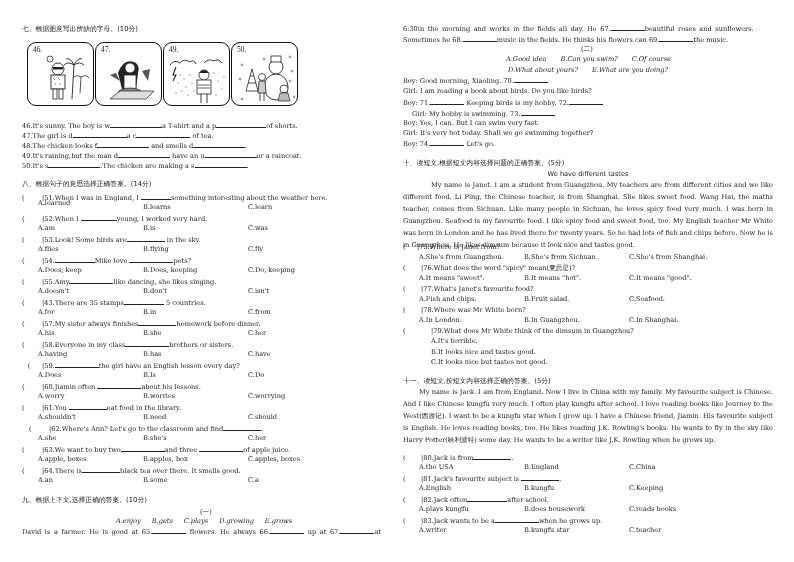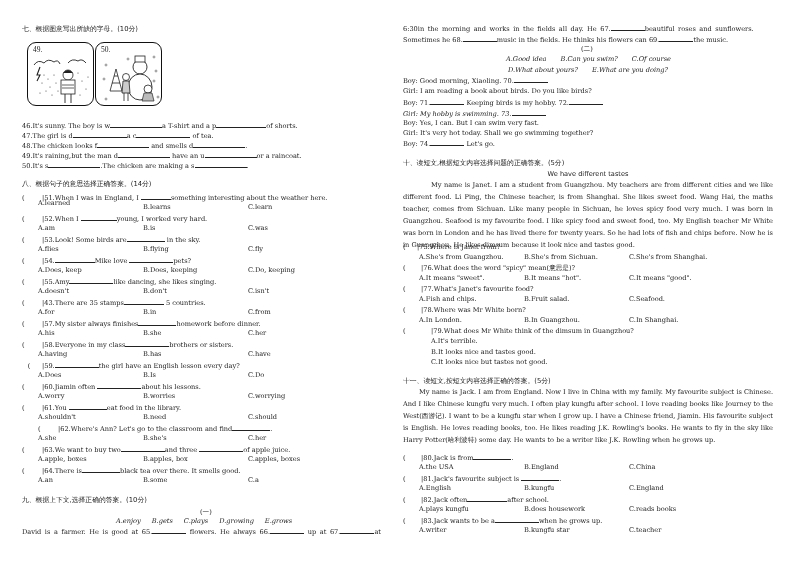--- a/index.html
+++ b/index.html
@@ -25,20 +25,46 @@
 </head>
 <body>
 
 <div class="page">
 
   <div class="col col-left">
 
     <div class="abs heading" style="top:26px;left:0;">七、根据图意写出所缺的字母。(10分)</div>
 
     <div class="pics">
+      <div class="pic">
+        <span class="pic-num">46.</span>
+        <svg width="67" height="64">
+          <circle cx="22" cy="16" r="3" fill="none" stroke="#333" stroke-width="0.8"></circle>
+          <circle cx="30" cy="26" r="6" fill="#fff" stroke="#222" stroke-width="0.9"></circle>
+          <rect x="25" y="24" width="10" height="2.5" fill="#222"></rect>
+          <rect x="23" y="32" width="14" height="14" fill="#fff" stroke="#222" stroke-width="0.9"></rect>
+          <path d="M25 35 l2 2 m3 -2 l2 2 m-6 3 l2 2 m3 -2 l2 2" stroke="#444" stroke-width="0.6"></path>
+          <rect x="25" y="46" width="4" height="10" fill="#fff" stroke="#222" stroke-width="0.8"></rect>
+          <rect x="31" y="46" width="4" height="10" fill="#fff" stroke="#222" stroke-width="0.8"></rect>
+          <path d="M44 56 L46 22 M46 22 q-6 -4 -10 0 M46 22 q6 -4 10 0 M46 22 q-4 -8 -8 -6 M46 22 q4 -8 8 -6" stroke="#222" stroke-width="0.9" fill="none"></path>
+          <path d="M52 50 L53 34 M53 34 q-5 -3 -8 1 M53 34 q5 -3 8 1" stroke="#222" stroke-width="0.8" fill="none"></path>
+        </svg>
+      </div>
+      <div class="pic">
+        <span class="pic-num">47.</span>
+        <svg width="67" height="64">
+          <path d="M22 30 q6 -16 18 -10 q4 4 2 10 l-2 16 l-14 0 z" fill="#222"></path>
+          <circle cx="34" cy="25" r="5" fill="#fff" stroke="#222" stroke-width="0.8"></circle>
+          <path d="M14 32 l6 -2 l4 8 z" fill="#555"></path>
+          <path d="M46 28 l8 -2 l-2 12 z" fill="#555"></path>
+          <rect x="28" y="32" width="12" height="14" fill="#fff" stroke="#222" stroke-width="0.8"></rect>
+          <ellipse cx="34" cy="50" rx="12" ry="5" fill="#888" stroke="#222" stroke-width="0.7"></ellipse>
+          <path d="M14 56 l10 -8 l34 0 l-8 8 z" fill="#ddd" stroke="#222" stroke-width="0.7"></path>
+        </svg>
+      </div>
       <div class="pic">
         <span class="pic-num">49.</span>
         <svg width="67" height="64">
           <path d="M6 22 q4 -6 10 -2 q4 -5 10 -1 q4 -3 6 2" fill="none" stroke="#222" stroke-width="0.9"></path>
           <path d="M40 20 q4 -5 10 -2 q4 -3 8 2" fill="none" stroke="#222" stroke-width="0.9"></path>
           <path d="M12 24 l-3 8 l3 0 l-3 6" stroke="#222" stroke-width="1.1" fill="none"></path>
           <g fill="#444">
             <circle cx="16" cy="32" r="0.6"></circle>
               <circle cx="20" cy="36" r="0.6"></circle>
               <circle cx="14" cy="40" r="0.6"></circle>
@@ -177,21 +203,21 @@
       <div class="opt" style="top:393px;left:121px">B.worries</div>
       <div class="opt" style="top:393px;left:226px">C.worrying</div>
 
       <div class="qline" style="top:404px;left:0;">
         <span class="paren">(</span><span style="margin-left:6px">|61.You </span><span class="blank" style="width:38px"></span><span>eat food in the library.</span>
       </div>
       <div class="opt" style="top:414px;left:16px">A.shouldn't</div>
       <div class="opt" style="top:414px;left:121px">B.need</div>
       <div class="opt" style="top:414px;left:226px">C.should</div>
 
-      <div class="qline" style="top:425px;left:16px;">
+      <div class="qline" style="top:425px;left:7px;">
         <span class="paren">(</span><span style="margin-left:6px">|62.Where's Ann? Let's go to the classroom and find</span><span class="blank" style="width:38px"></span><span>.</span>
       </div>
       <div class="opt" style="top:435px;left:16px">A.she</div>
       <div class="opt" style="top:435px;left:121px">B.she's</div>
       <div class="opt" style="top:435px;left:226px">C.her</div>
 
       <div class="qline" style="top:446px;left:0;">
         <span class="paren">(</span><span style="margin-left:6px">|63.We want to buy two</span><span class="blank" style="width:44px"></span><span>and three </span><span class="blank" style="width:44px"></span><span>of apple juice.</span>
       </div>
       <div class="opt" style="top:456px;left:16px">A.apple, boxes</div>
@@ -232,21 +258,21 @@
       <span>D.What about yours?</span><span style="display:inline-block;width:14px"></span><span>E.What are you doing?</span>
     </div>
 
     <div class="qline" style="top:77px;left:0;">
       <span>Boy: Good morning, Xiaoling. 70.</span><span class="blank" style="width:34px"></span>
     </div>
     <div class="qline" style="top:88px;left:0;">Girl: I am reading a book about birds. Do you like birds?</div>
     <div class="qline" style="top:99px;left:0;">
       <span>Boy: 71.</span><span class="blank" style="width:34px"></span><span> Keeping birds is my hobby. 72.</span><span class="blank" style="width:34px"></span>
     </div>
-    <div class="qline" style="top:110px;left:0;font-style:italic;">
+    <div class="qline" style="top:110px;left:9px;">
       <span>Girl: My hobby  is swimming. 73.</span><span class="blank" style="width:34px"></span>
     </div>
     <div class="qline" style="top:120px;left:0;">Boy: Yes, I can. But I can swim very fast.</div>
     <div class="qline" style="top:130px;left:0;">Girl: It's very hot today. Shall we go swimming together?</div>
     <div class="qline" style="top:140px;left:0;">
       <span>Boy: 74.</span><span class="blank" style="width:34px"></span><span> Let's go.</span>
     </div>
 
     <div class="abs heading" style="top:160px;left:0;">十、读短文,根据短文内容选择问题的正确答案。(5分)</div>
     <div class="abs" style="top:171px;left:0;width:370px;text-align:center;font-family:'DejaVu Sans','Liberation Sans',sans-serif;">We have different tastes</div>
@@ -281,21 +307,21 @@
     <div class="para" style="top:386px;left:0;width:370px;text-indent:16px;">My name is Jack. I am from England. Now I live in China with my family. My favourite subject is Chinese. And I like Chinese kungfu very much. I often play kungfu after school. I love reading books like Journey to the West(西游记). I want to be a kungfu star when I grow up. I have a Chinese friend, Jiamin. His favourite subject is English. He loves reading books, too. He likes reading J.K. Rowling's books. He wants to fly in the sky like Harry Potter(哈利波特) some day. He wants to be a writer like J.K. Rowling when he grows up.</div>
 
     <div class="qline" style="top:454px;left:0;"><span class="paren">(</span><span style="margin-left:4px">|80.Jack is from</span><span class="blank" style="width:38px"></span><span>.</span></div>
     <div class="opt" style="top:464px;left:16px">A.the USA</div>
     <div class="opt" style="top:464px;left:121px">B.England</div>
     <div class="opt" style="top:464px;left:226px">C.China</div>
 
     <div class="qline" style="top:475px;left:0;"><span class="paren">(</span><span style="margin-left:4px">|81.Jack's favourite subject is </span><span class="blank" style="width:38px"></span><span>.</span></div>
     <div class="opt" style="top:485px;left:16px">A.English</div>
     <div class="opt" style="top:485px;left:121px">B.kungfu</div>
-    <div class="opt" style="top:485px;left:226px">C.England</div>
+    <div class="opt" style="top:485px;left:226px">C.Keeping</div>
 
     <div class="qline" style="top:496px;left:0;"><span class="paren">(</span><span style="margin-left:4px">|82.Jack often</span><span class="blank" style="width:40px"></span><span>after school.</span></div>
     <div class="opt" style="top:506px;left:16px">A.plays kungfu</div>
     <div class="opt" style="top:506px;left:121px">B.does housework</div>
     <div class="opt" style="top:506px;left:226px">C.reads books</div>
 
     <div class="qline" style="top:517px;left:0;"><span class="paren">(</span><span style="margin-left:4px">|83.Jack wants to be a</span><span class="blank" style="width:44px"></span><span>when he grows up.</span></div>
     <div class="opt" style="top:527px;left:16px">A.writer</div>
     <div class="opt" style="top:527px;left:121px">B.kungfu star</div>
     <div class="opt" style="top:527px;left:226px">C.teacher</div>

